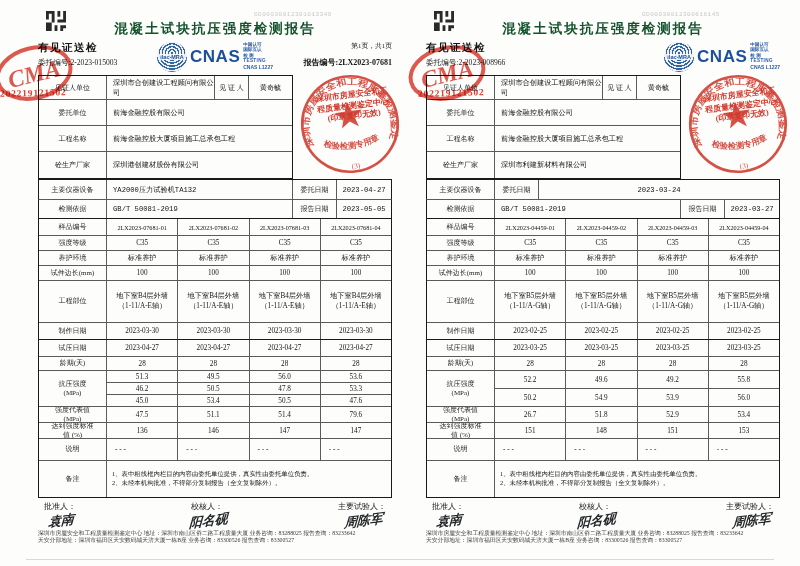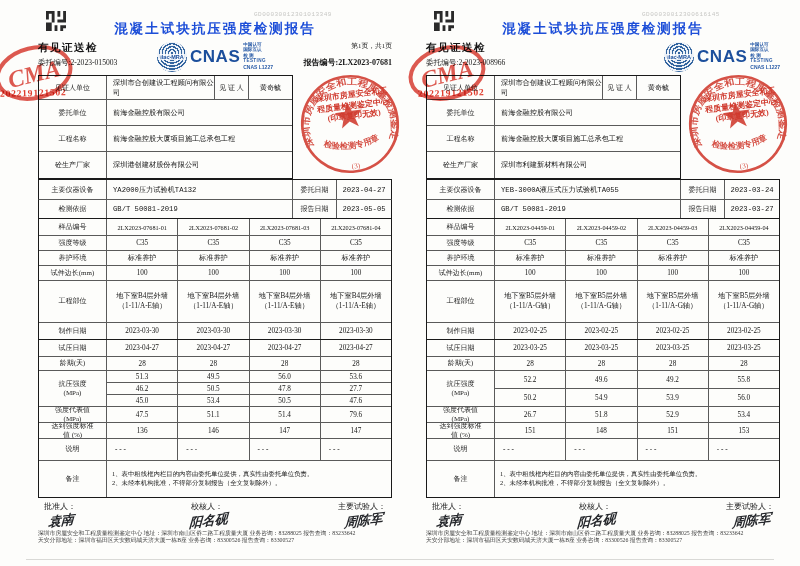--- a/index.html
+++ b/index.html
@@ -12,21 +12,21 @@
   #page{position:absolute;inset:0;}
   .scanline{position:absolute;left:26px;right:26px;top:559px;height:1px;background:#d9d9d6;}
 
   .report{position:absolute;top:8px;width:354px;}
   .report.r0{left:38px;}
   .report.r1{left:426px;}
 
   .doccode{position:absolute;top:3px;left:216px;font-size:6px;color:#c7c7c4;letter-spacing:.5px;font-family:"Liberation Mono","DejaVu Sans Mono",monospace;}
   .qr{position:absolute;left:8px;top:3px;width:20px;height:20px;}
 
-  .title{text-align:center;margin-top:12px;font-size:13.5px;font-weight:bold;letter-spacing:2px;color:#1d4ed8;}
+  .title{text-align:center;margin-top:12px;font-size:13.5px;font-weight:bold;letter-spacing:2px;color:#14532d;}
 
   .hdr{display:flex;align-items:flex-start;margin-top:3px;height:32px;}
   .hdr-left{flex:1;min-width:112px;}
   .witness-mark{font-size:10.5px;font-weight:bold;letter-spacing:1.5px;color:#161616;}
   .commission{font-size:7.6px;margin-top:3px;white-space:nowrap;color:#222;}
   .hdr-logos{display:flex;align-items:flex-start;gap:3px;padding-top:1px;}
   .ilac{width:30px;height:30px;border-radius:50%;
     background:repeating-radial-gradient(circle at 50% 38%, #33659f 0 1.4px, #eef2f8 1.4px 3px);
     display:flex;align-items:center;justify-content:center;flex:0 0 auto;}
   .ilac span{font-size:5.5px;font-weight:bold;color:#1c4f9c;background:rgba(255,255,255,.85);padding:0 1px;white-space:nowrap;font-family:"Liberation Sans",sans-serif;}
@@ -244,21 +244,21 @@
               <div class="subrow">
                 <div class="gcell gval">51.3</div>
                 <div class="gcell gval">49.5</div>
                 <div class="gcell gval">56.0</div>
                 <div class="gcell gval">53.6</div>
               </div>
               <div class="subrow">
                 <div class="gcell gval">46.2</div>
                 <div class="gcell gval">50.5</div>
                 <div class="gcell gval">47.8</div>
-                <div class="gcell gval">27.7</div>
+                <div class="gcell gval">53.3</div>
               </div>
               <div class="subrow">
                 <div class="gcell gval">45.0</div>
                 <div class="gcell gval">53.4</div>
                 <div class="gcell gval">50.5</div>
                 <div class="gcell gval">47.6</div>
               </div>
             </div>
           </div>
           <div class="grow row-repval">
@@ -387,21 +387,20 @@
           <div class="cell lab w-l">工程名称</div>
           <div class="cell val w-wide">前海金融控股大厦项目施工总承包工程</div>
         </div>
         <div class="irow r4">
           <div class="cell lab w-l">砼生产厂家</div>
           <div class="cell val w-wide">深圳市利建新材料有限公司</div>
         </div>
       </div>
       <div class="irow full r5">
         <div class="cell lab w-l">主要仪器设备</div>
-        <div class="cell val w-eq">YEB-3000A液压式压力试验机TA055</div>
         <div class="cell lab w-dl">委托日期</div>
         <div class="cell val ctr w-dv">2023-03-24</div>
       </div>
       <div class="irow full r6">
         <div class="cell lab w-l">检测依据</div>
         <div class="cell val w-eq">GB/T 50081-2019</div>
         <div class="cell lab w-dl">报告日期</div>
         <div class="cell val ctr w-dv">2023-03-27</div>
       </div>
       <div class="grid">

